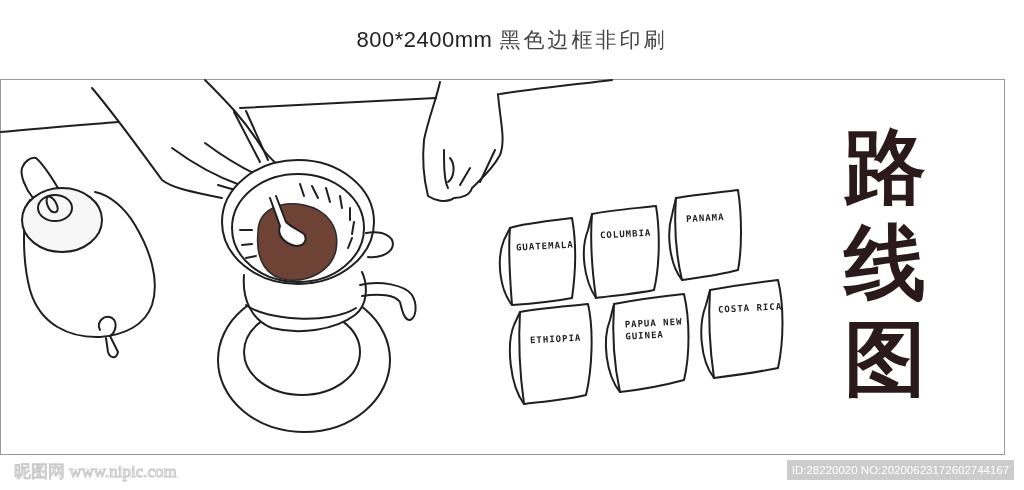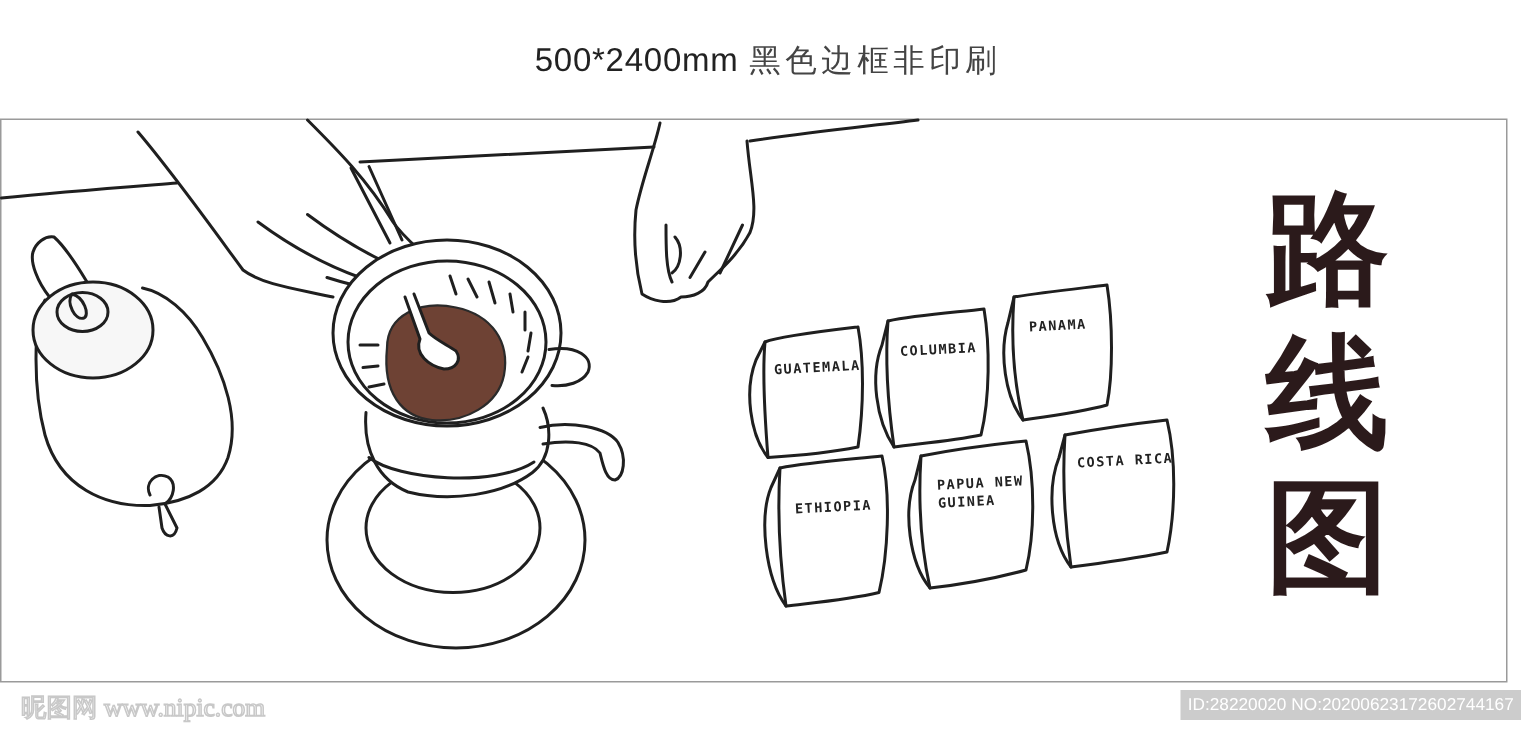--- a/index.html
+++ b/index.html
@@ -22,21 +22,21 @@
                     font-family: Liberation Serif, serif; letter-spacing: 0px;
                     -webkit-text-stroke: 1px #c8c8c8; color: #fff; }
   .watermark-right { position: absolute; left: 787px; top: 460px; width: 227px; height: 20px;
                      background: #cccccc; color: #ffffff; font-size: 11.5px; line-height: 20px;
                      text-align: center; font-family: "Liberation Sans", sans-serif; }
 </style>
 </head>
 <body>
 
 <div class="spec-title">
-  <span class="dims">500*2400mm</span>
+  <span class="dims">800*2400mm</span>
   <span class="note">黑色边框非印刷</span>
 </div>
 
 <div class="frame"></div>
 
 <svg class="art" width="1024" height="490" viewBox="0 0 1024 490" fill="none" stroke="#1f1f1f" stroke-width="2" stroke-linecap="round" stroke-linejoin="round">
 
   <g>
     <path d="M1 132 C40 128, 80 125, 118 122"></path>
     <path d="M240 108 C330 104, 400 100, 436 98"></path>

